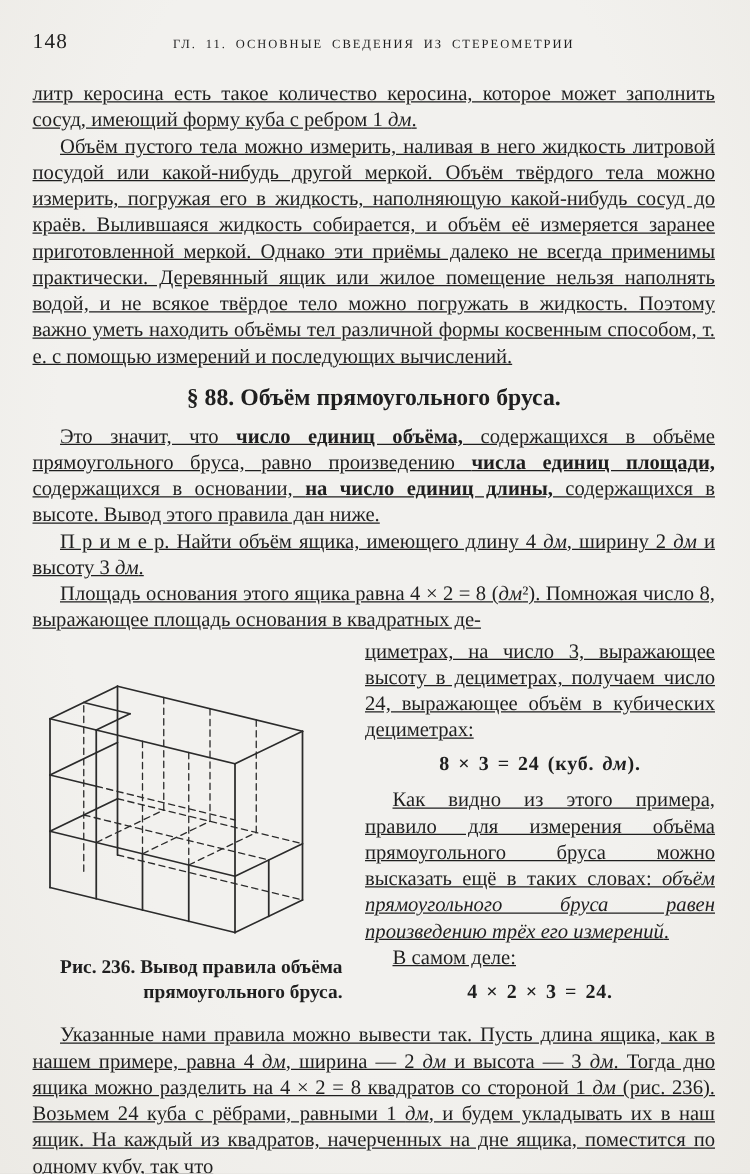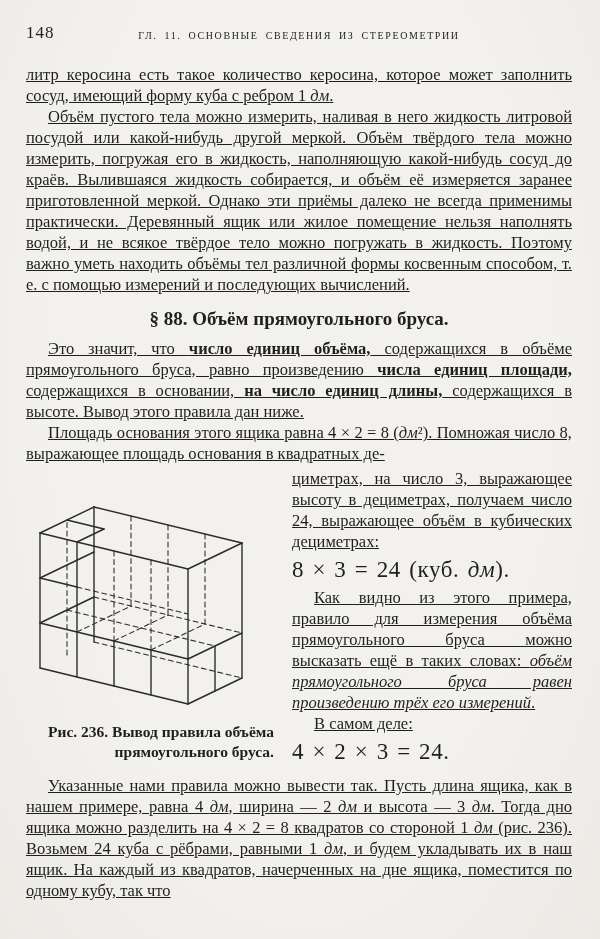--- a/index.html
+++ b/index.html
@@ -26,22 +26,22 @@
   }
   p { margin:0; text-align:justify; text-indent:22px;text-decoration:underline; }
   p.no-indent { text-indent:0; }
   .b { font-weight:bold; }
   .i { font-style:italic; }
   .section-heading {
     text-align:center; font-weight:bold; font-size:19px;
     margin:13px 0 9px 0;
   }
   .formula {
-    text-align:left; font-size:23px; letter-spacing:0.6px;
-    word-spacing:2px; margin:7px 0 7px 0;
+    text-align:center; font-size:16px; letter-spacing:0.6px;
+    word-spacing:2px; margin:7px 0 7px 0;font-weight:bold;
   }
   .fig-block { margin-top:4px; }
   figure.box-figure {
     float:left; width:252px; margin:4px 14px 0 0; padding:0;
   }
   figure.box-figure svg { display:block; }
   figcaption {
     text-align:right; font-weight:bold; font-size:15.5px;
     line-height:20px; margin-top:5px; padding:0 4px;
   }
@@ -59,20 +59,21 @@
     <span class="page-number">148</span>
     <span class="running-title">ГЛ. 11. ОСНОВНЫЕ СВЕДЕНИЯ ИЗ СТЕРЕОМЕТРИИ</span>
   </div>
 
   <p class="no-indent"><span>литр керосина есть такое количество керосина, которое может заполнить сосуд, имеющий форму куба с ребром 1 </span><span class="i">дм</span><span>.</span></p>
   <p><span>Объём пустого тела можно измерить, наливая в него жидкость литровой посудой или какой-нибудь другой меркой. Объём твёрдого тела можно измерить, погружая его в жидкость, наполняющую какой-нибудь сосуд до краёв. Вылившаяся жидкость собирается, и объём её измеряется заранее приготовленной меркой. Однако эти приёмы далеко не всегда применимы практически. Деревянный ящик или жилое помещение нельзя наполнять водой, и не всякое твёрдое тело можно погружать в жидкость. Поэтому важно уметь находить объёмы тел различной формы косвенным способом, т. е. с помощью измерений и последующих вычислений.</span></p>
 
   <div class="section-heading">§ 88. Объём прямоугольного бруса.</div>
 
   <p><span>Это значит, что </span><span class="b">число единиц объёма,</span><span> содержащихся в объёме прямоугольного бруса, равно произведению </span><span class="b">числа единиц площади,</span><span> содержащихся в основании, </span><span class="b">на число единиц длины,</span><span> содержащихся в высоте. Вывод этого правила дан ниже.</span></p>
+  <p><span>П р и м е р. Найти объём ящика, имеющего длину 4 </span><span class="i">дм</span><span>, ширину 2 </span><span class="i">дм</span><span> и высоту 3 </span><span class="i">дм</span><span>.</span></p>
   <p><span>Площадь основания этого ящика равна 4 × 2 = 8 (</span><span class="i">дм</span><span>²). Помножая число 8, выражающее площадь основания в квадратных де-</span></p>
 
   <div class="fig-block">
     <figure class="box-figure">
       <svg width="252" height="245" viewBox="0 0 252 245" xmlns="http://www.w3.org/2000/svg">
 
         <g class="fig-line">
           <path d="M14,196 L14,61"></path>
           <path d="M14,61 L68,35"></path>
           <path d="M68,35 L216,71"></path>

